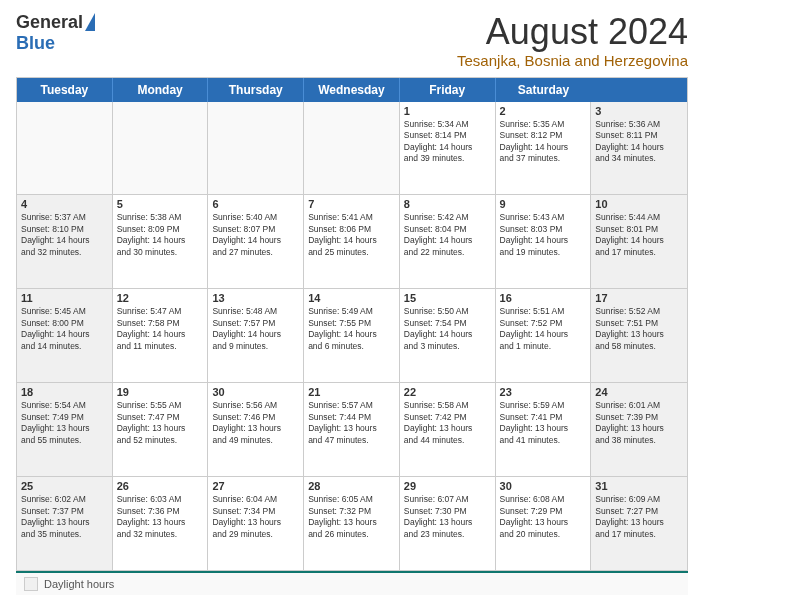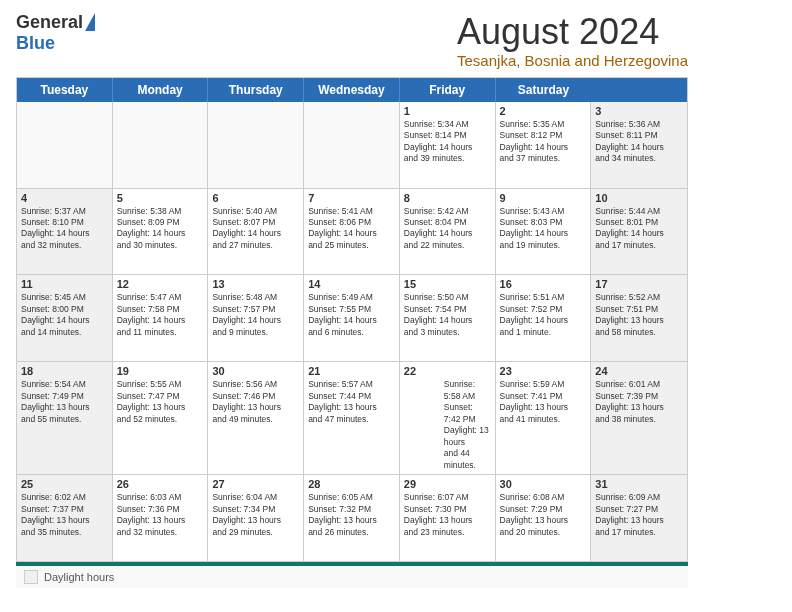--- a/index.html
+++ b/index.html
@@ -6,21 +6,21 @@
     body {
       font-family: Arial, sans-serif;
       background: #fff;
       width: 792px;
       height: 612px;
       overflow: hidden;
     }
     .page {
       width: 704px;
       height: 612px;
-      padding: 12px 16px 24px;
+      padding: 12px 16px 17px;
       display: flex;
       flex-direction: column;
     }
     .header {
       display: flex;
       justify-content: space-between;
       align-items: flex-start;
       margin-bottom: 8px;
     }
     .logo {
@@ -44,21 +44,21 @@
     }
     .logo-triangle {
       width: 0;
       height: 0;
       border-left: 10px solid transparent;
       border-bottom: 18px solid #2a6db5;
       margin-left: 2px;
       margin-bottom: 2px;
     }
     .title-block {
-      text-align: left;
+      text-align: right;
     }
     .main-title {
       font-size: 36px;
       font-weight: normal;
       color: #333;
       line-height: 1.1;
     }
     .subtitle {
       font-size: 15px;
       color: #a16207;
@@ -117,21 +117,21 @@
       line-height: 1.35;
       color: #333;
     }
     .legend {
       display: flex;
       align-items: center;
       justify-content: flex-start;
       padding: 4px 8px;
       font-size: 11px;
       color: #555;
-      border-top: 4px solid #0f766e;
+      border-top: 2px solid #0f766e;
       background: #f9f9f9;
       gap: 6px;
     }
     .legend-box {
       width: 14px;
       height: 14px;
       background: #f0f0f0;
       border: 1px solid #ccc;
       display: inline-block;
     }
@@ -317,21 +317,21 @@
           </div>
           <div class="cal-cell">
             <div class="day-num">21</div>
             <div class="cell-text" style="white-space: pre-line;">Sunrise: 5:57 AM
 Sunset: 7:44 PM
 Daylight: 13 hours
 and 47 minutes.</div>
           </div>
           <div class="cal-cell">
             <div class="day-num">22</div>
-            <div class="cell-text" style="white-space: pre-line; margin-left: 40px;">Sunrise: 5:58 AM
+            <div class="cell-text" style="white-space: pre-line;">Sunrise: 5:58 AM
 Sunset: 7:42 PM
 Daylight: 13 hours
 and 44 minutes.</div>
           </div>
           <div class="cal-cell">
             <div class="day-num">23</div>
             <div class="cell-text" style="white-space: pre-line;">Sunrise: 5:59 AM
 Sunset: 7:41 PM
 Daylight: 13 hours
 and 41 minutes.</div>

